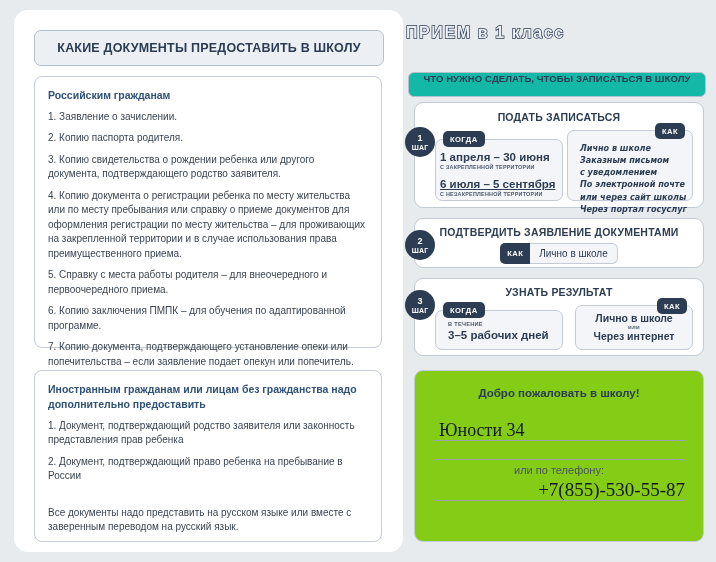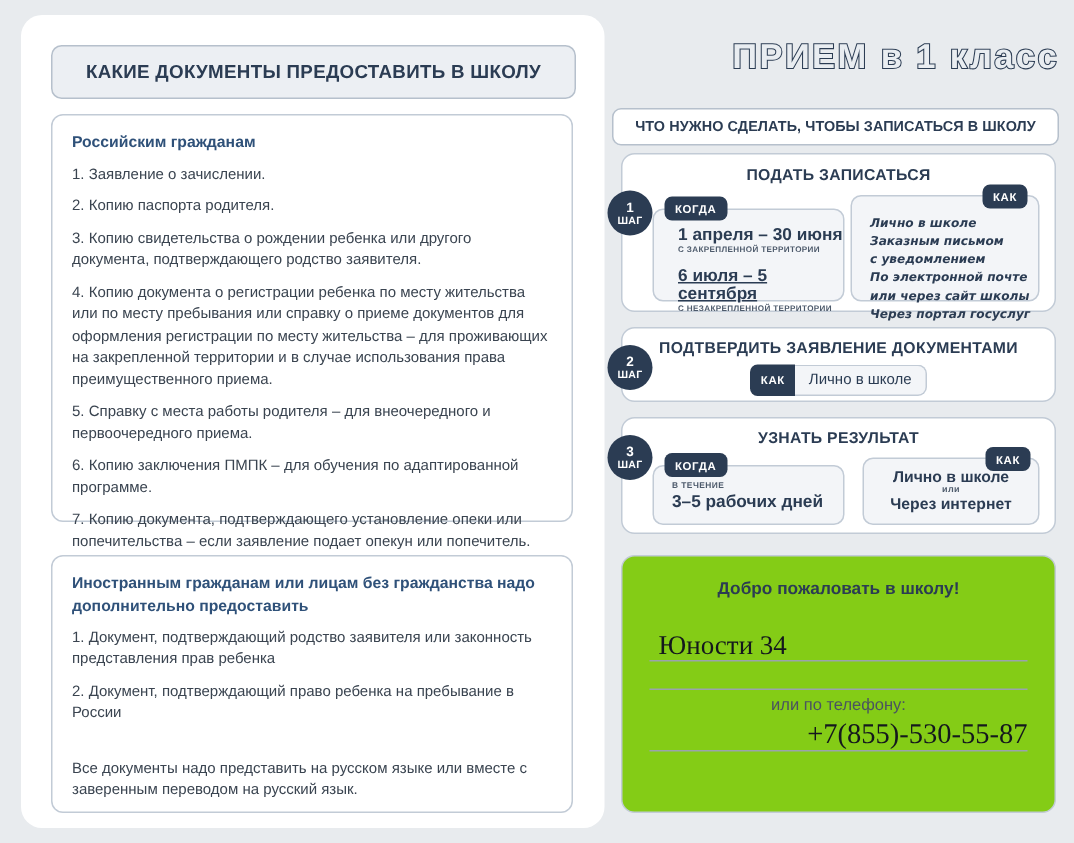--- a/index.html
+++ b/index.html
@@ -91,39 +91,38 @@
     left: 406px;
     top: 10px;
     width: 300px;
     height: 542px;
   }
   .main-title {
     position: absolute;
     left: 0;
     top: 14px;
     width: 300px;
-    text-align: right;
-    font-size: 23px;
+    text-align: left;
+    font-size: 16px;
     font-weight: bold;
     letter-spacing: 1.6px;
     color: #e9edf1;
     -webkit-text-stroke: 1.4px #2b3c53;
     paint-order: stroke fill;
   }
   .sub-banner {
     position: absolute;
     left: 2px;
     top: 62px;
     width: 296px;
     height: 23px;
-    background: #ffffff;
+    background: #14b8a6;
     border: 1px solid #b6c0cc;
     border-radius: 6px;
     display: flex;
-    align-items: center;
     justify-content: center;
   }
   .sub-banner span {
     font-size: 9.6px;
     font-weight: bold;
     color: #2b3c53;
     letter-spacing: 0.05px;
   }
 
   .step-block {
@@ -344,21 +343,21 @@
     </div>
 
     <div class="step-block step-1">
       <div class="step-badge">
         <span class="num">1</span>
         <span class="word">ШАГ</span>
       </div>
       <div class="step-title">ПОДАТЬ ЗАПИСАТЬСЯ</div>
 
       <div class="tag" style="left:28px; top:28px;">КОГДА</div>
-      <div class="panel" style="left:20px; top:36px; width:128px; height:62px; padding:11px 0 0 16px;">
+      <div class="panel" style="left:20px; top:36px; width:128px; height:62px; padding:11px 0 0 4px;">
         <div class="date-line">1 апреля – 30 июня</div>
         <div class="date-sub">с закрепленной территории</div>
         <div class="date-line" style="margin-top:8px;text-decoration:underline;">6 июля – 5 сентября</div>
         <div class="date-sub">с незакрепленной территории</div>
       </div>
 
       <div class="tag" style="right:18px; top:20px;">КАК</div>
       <div class="panel" style="right:10px; top:27px; width:126px; height:71px; padding:11px 0 0 12px;">
         <div class="how-list">
           <div>Лично в школе</div>

